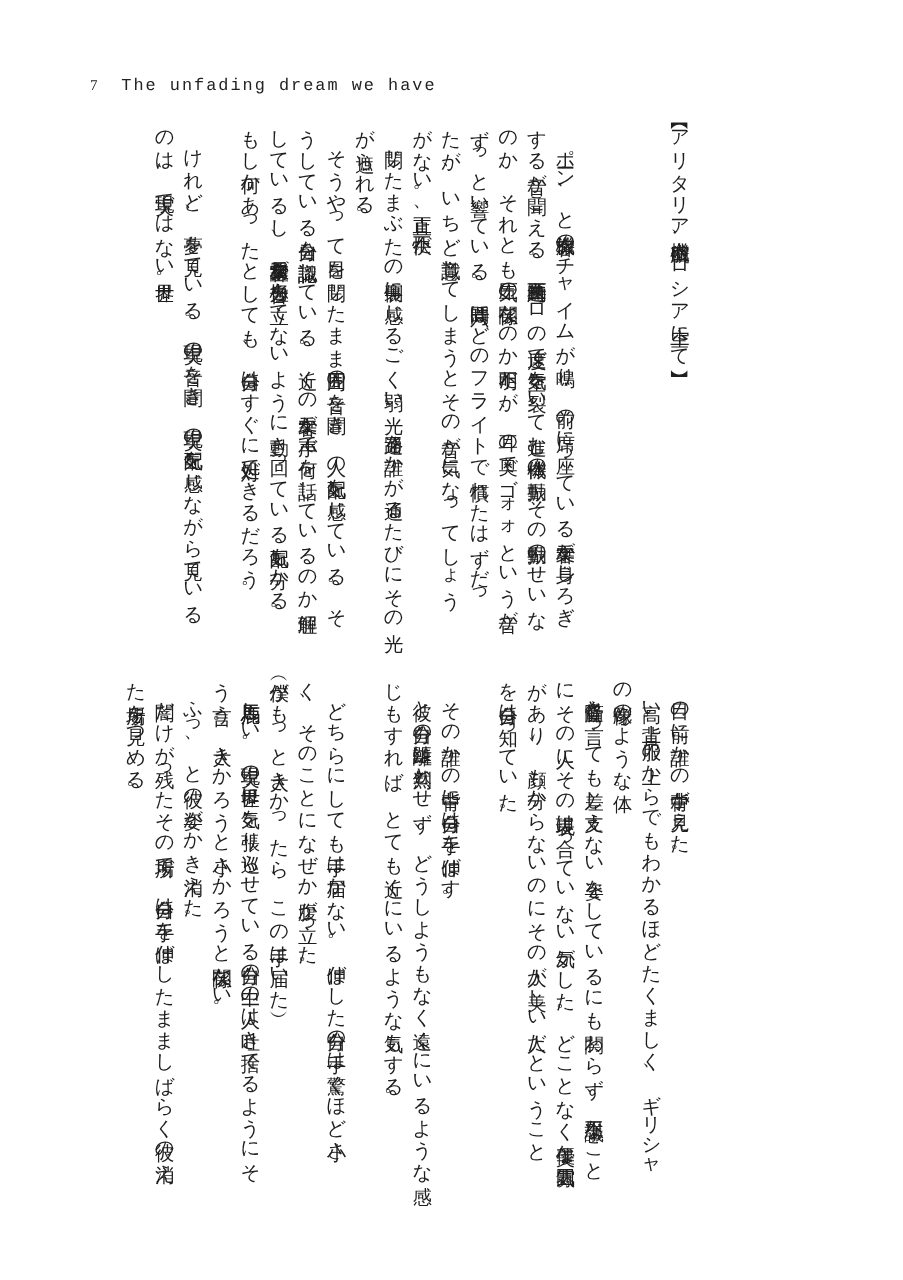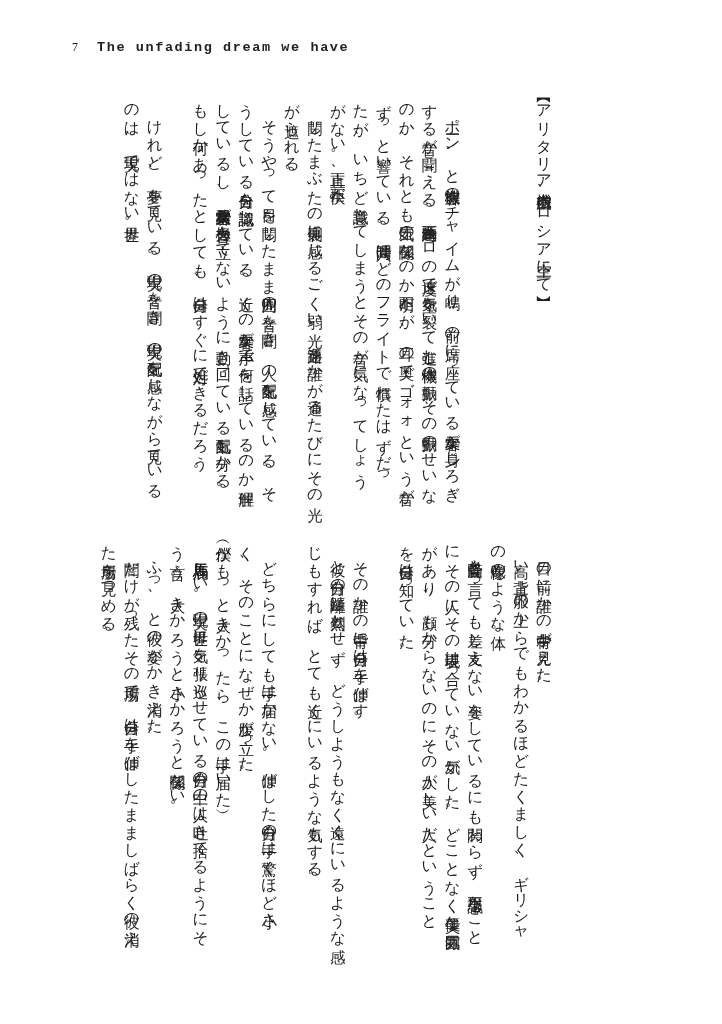--- a/index.html
+++ b/index.html
@@ -3,21 +3,21 @@
 <meta charset="utf-8">
 <style>
   html, body { margin: 0; padding: 0; background: #ffffff; }
   body { width: 722px; height: 1024px; position: relative; overflow: hidden; }
   .header {
     position: absolute; left: 72px; top: 40px;
     display: flex; align-items: baseline; gap: 18px;
     color: #222;
   }
   .page-num { font-family: "Liberation Serif", serif; font-size: 12px; letter-spacing: 1px; }
-  .running-title { font-family: "Liberation Mono", monospace; font-weight: bold; font-size: 13.5px; letter-spacing: 1.6px; }
+  .running-title { font-family: "Liberation Mono", monospace; font-weight: normal; font-size: 13.5px; letter-spacing: 1.6px; margin-top: 22px; }
   .vblock {
     position: absolute;
     writing-mode: vertical-rl;
     -webkit-writing-mode: vertical-rl;
     font-family: "DejaVu Serif", "Liberation Serif", serif;
     font-size: 15.5px;
     line-height: 22.9px;
     color: #1e1e1e;
     height: 404px;
     letter-spacing: 0;

